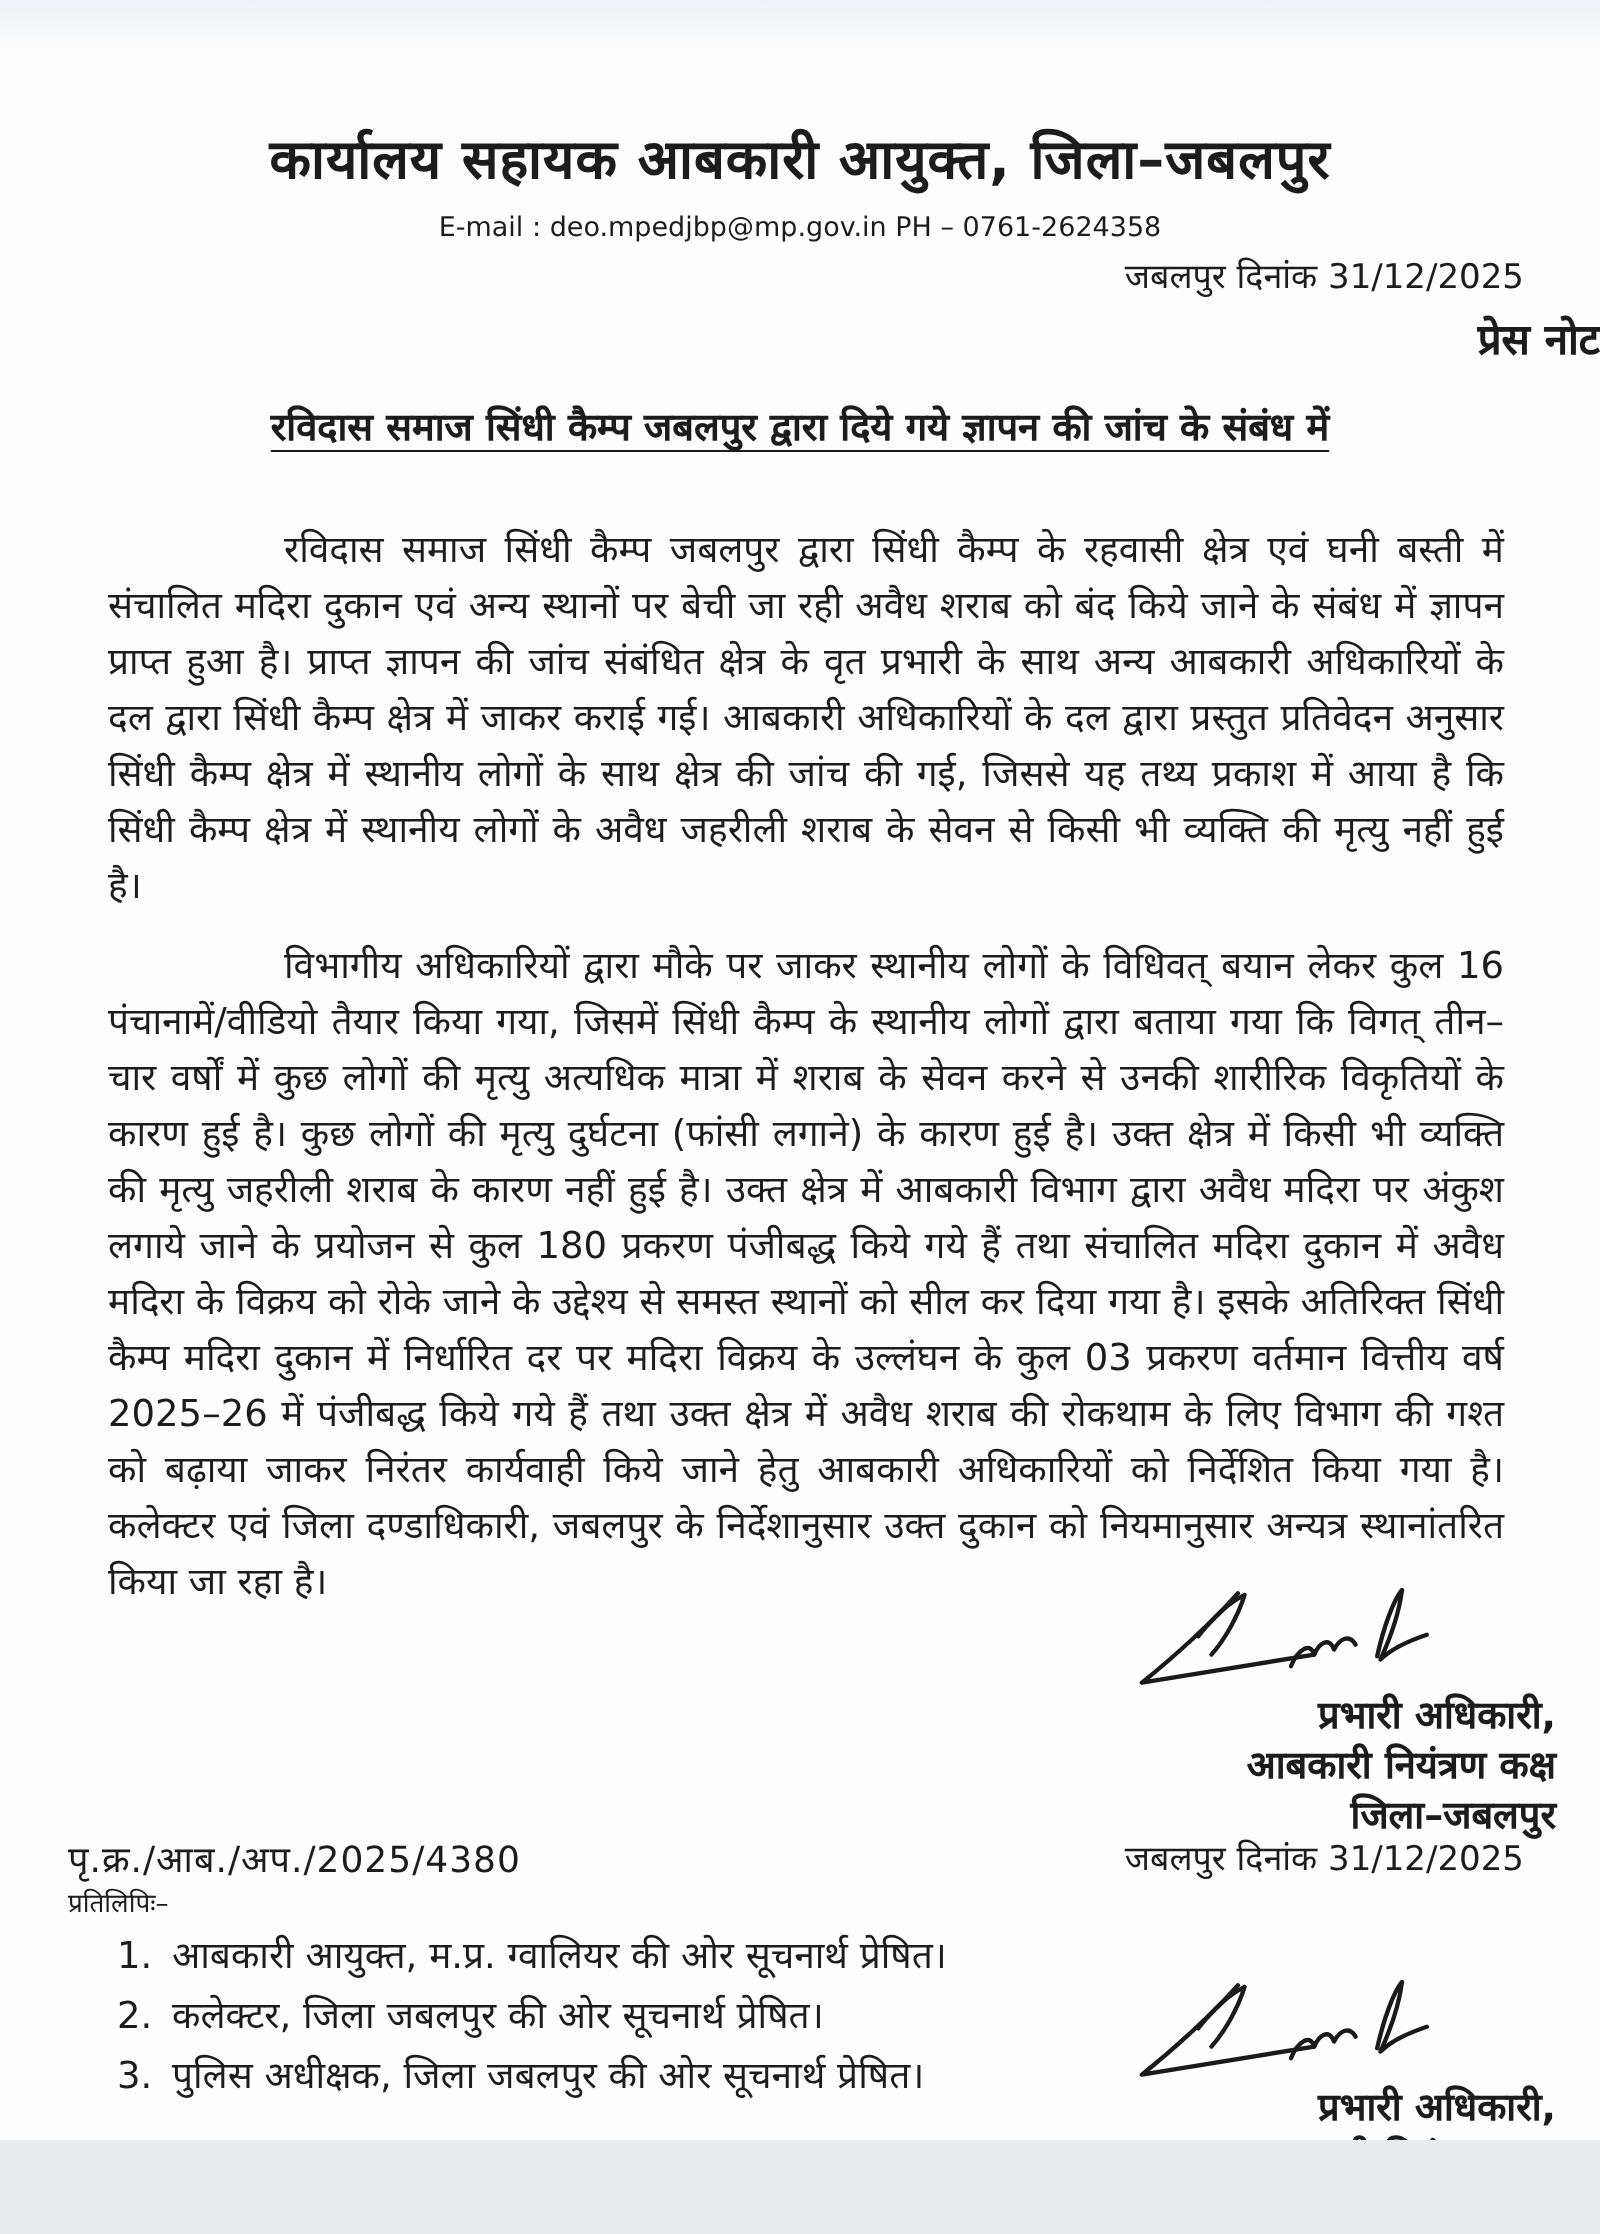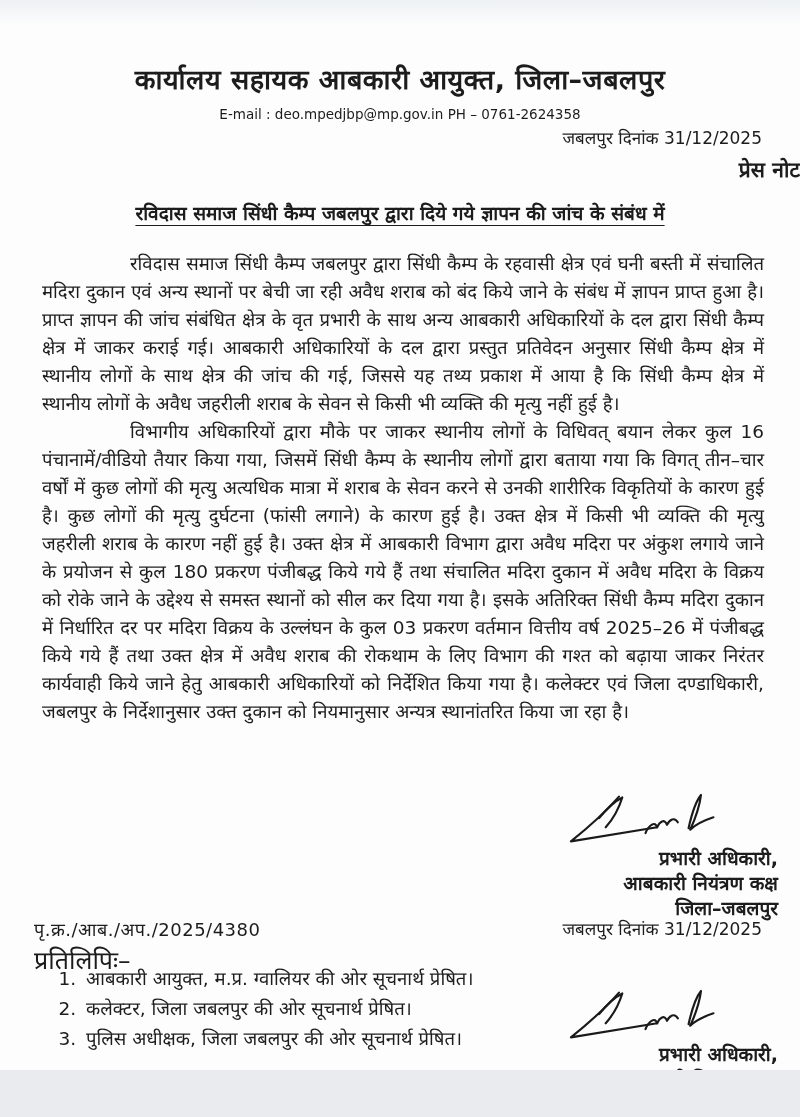--- a/index.html
+++ b/index.html
@@ -47,21 +47,21 @@
     font-size: 19px; font-weight: 700;
     text-decoration: underline;
     text-underline-offset: 5px;
   }
   
   .content {
     position: absolute; top: 250px; left: 42px; right: 36px;
     font-size: 18.5px; line-height: 28px;
     text-align: justify;
   }
-  .content p { margin: 0; text-indent: 88px; }
+  .content p { margin: 12px; text-indent: 88px; }
   
   .sig-block {
     position: absolute;
     width: 270px;
     text-align: right;
     font-size: 19px; font-weight: 700; line-height: 25px;
   }
   .sig-block svg { display: block; margin: 0 auto -2px auto; }
   #sig1 { top: 790px;  left: 508px; }
   #sig2 { top: 986px;  left: 508px; }
@@ -69,21 +69,21 @@
   .ref-line {
     position: absolute; top: 917px; left: 34px;
     font-size: 18px; letter-spacing: 0.5px;
   }
   .date-bottom {
     position: absolute; top: 917px; right: 38px;
     font-size: 17px;
   }
   .copy-label {
     position: absolute; top: 942px; left: 34px;
-    font-size: 25px;
+    font-size: 13px;
   }
   .copy-list {
     position: absolute; top: 964px; left: 58px;
     margin: 0; padding-left: 24px;
     font-size: 18.5px; line-height: 30px;
     list-style: decimal;
   }
   .copy-list li { padding-left: 4px; }
 </style>
 </head>

